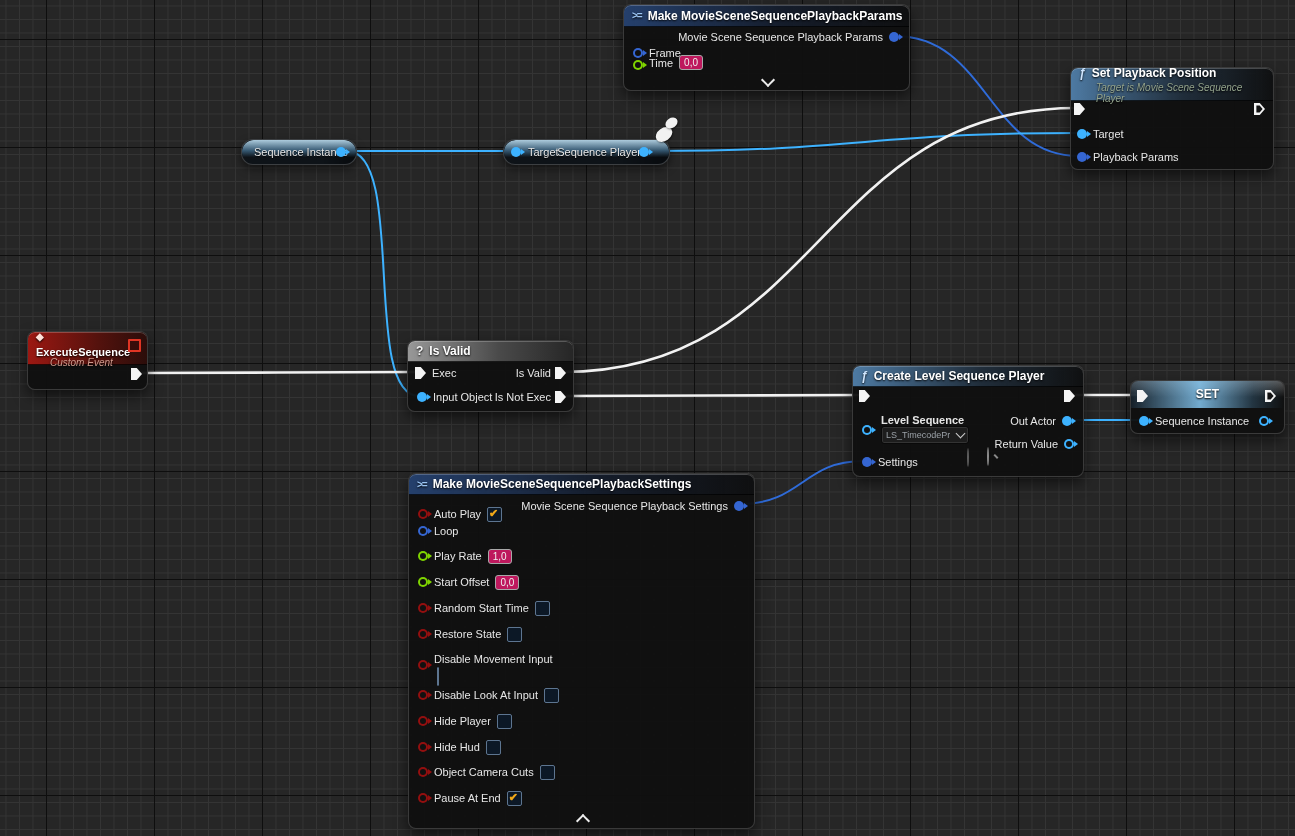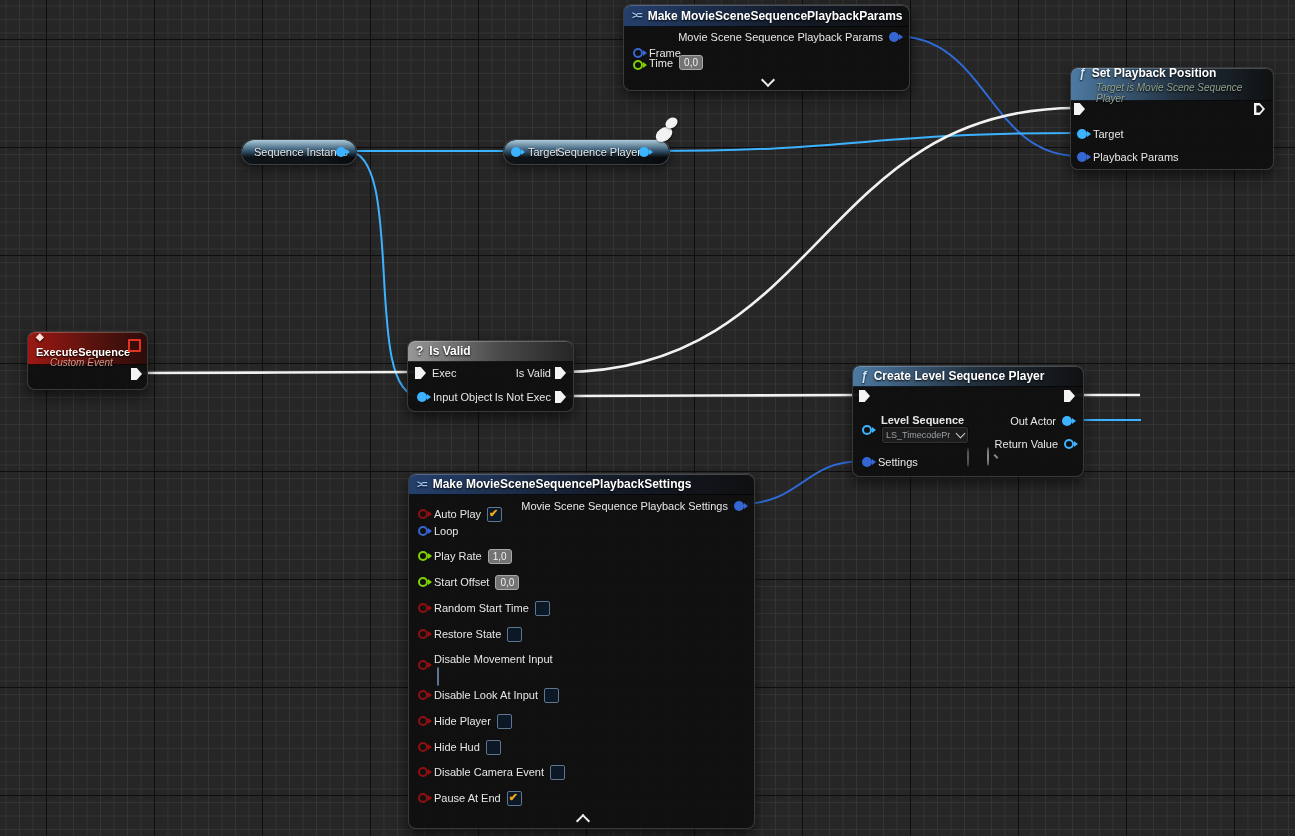--- a/index.html
+++ b/index.html
@@ -43,21 +43,21 @@
   .pin::after{content:"";position:absolute;left:10px;top:2px;border-left:4px solid currentColor;
     border-top:3px solid transparent;border-bottom:3px solid transparent;}
   .pin.hollow{background:transparent;box-shadow:inset 0 0 0 2px currentColor;}
   .pin.abs{position:absolute;}
   .execpin{position:absolute;width:11px;height:12px;background:#f4f4f4;
     clip-path:polygon(0 0,52% 0,100% 50%,52% 100%,0 100%);}
   .execpin.hollow::after{content:"";position:absolute;left:2.4px;top:2.4px;right:2.4px;bottom:2.4px;
     background:#121212;clip-path:polygon(0 0,52% 0,100% 50%,52% 100%,0 100%);}
   .prow{position:absolute;display:flex;align-items:center;gap:6px;height:16px;}.c-obj{color:#3db2ff}.c-struct{color:#3566d2}
   .c-float{color:#7fd400}.c-bool{color:#930f0f}
-  .vbox{background:#737373;border:1px solid #a8a8a8;border-radius:3px;color:#f0f0f0;
+  .vbox{background:#be185d;border:1px solid #a8a8a8;border-radius:3px;color:#f0f0f0;
     font-size:10px;line-height:13px;padding:0 4px;min-width:14px;text-align:center;}
   .cb{width:13px;height:13px;background:#0c1826;border:1px solid #5d7590;border-radius:2px;
     position:relative;flex:none;}
   .cb.checked::after{content:"✔";position:absolute;left:1px;top:-1px;color:#f0a818;
     font-size:11px;font-weight:bold;}
   .chev{width:8px;height:8px;border-right:2px solid #ececec;border-bottom:2px solid #ececec;display:inline-block;}
   .chev.down{transform:rotate(45deg);}
   .chev.up{transform:rotate(-135deg);}
   .dropdown{display:flex;align-items:center;justify-content:space-between;
     background:#1d1d1d;border:1px solid #090909;box-shadow:inset 0 0 0 1px rgba(120,120,120,.25);
@@ -197,20 +197,31 @@
     <div class="prow" style="right:9px;top:70px;">
       <span class="lbl">Return Value</span>
       <span class="pin hollow c-obj"></span>
     </div>
     <div class="prow" style="left:9px;top:88px;">
       <span class="pin c-struct"></span>
       <span class="lbl">Settings</span>
     </div>
   </div>
 
+  <div class="node" style="left:1130px;top:380px;width:153px;height:52px;">
+    <span class="setsheen"></span>
+    <span class="lbl abs" style="left:0;right:0;top:6px;text-align:center;font-weight:bold;font-size:12px;color:#fff;text-shadow:0 1px 2px #000;">SET</span>
+    <span class="execpin" style="left:6px;top:9px;"></span>
+    <span class="execpin hollow" style="left:134px;top:9px;"></span>
+    <div class="prow" style="left:8px;top:32px;">
+      <span class="pin c-obj"></span>
+      <span class="lbl">Sequence Instance</span>
+    </div>
+    <span class="pin abs hollow c-obj" style="left:128px;top:35px;"></span>
+  </div>
 
   <div class="node" style="left:408px;top:473px;width:345px;height:354px;">
     <div class="hdr hdr-make" style="height:20px;">
       <span class="hicon" style="color:#9cc6f4;font-size:10px;letter-spacing:-1px;">&gt;=</span>
       <span class="titletext">Make MovieSceneSequencePlaybackSettings</span>
     </div>
 
     <div class="prow" style="right:10px;top:24px;">
       <span class="lbl">Movie Scene Sequence Playback Settings</span>
       <span class="pin c-struct"></span>
@@ -260,21 +271,21 @@
       <span class="lbl">Hide Player</span>
       <span class="cb"></span>
     </div>
     <div class="prow" style="left:9px;top:265px;">
       <span class="pin hollow c-bool"></span>
       <span class="lbl">Hide Hud</span>
       <span class="cb"></span>
     </div>
     <div class="prow" style="left:9px;top:290px;">
       <span class="pin hollow c-bool"></span>
-      <span class="lbl">Disable Camera Event</span>
+      <span class="lbl">Object Camera Cuts</span>
       <span class="cb"></span>
     </div>
     <div class="prow" style="left:9px;top:316px;">
       <span class="pin hollow c-bool"></span>
       <span class="lbl">Pause At End</span>
       <span class="cb checked"></span>
     </div>
     <span class="chev up abs" style="left:169px;top:342px;"></span>
   </div>
 

